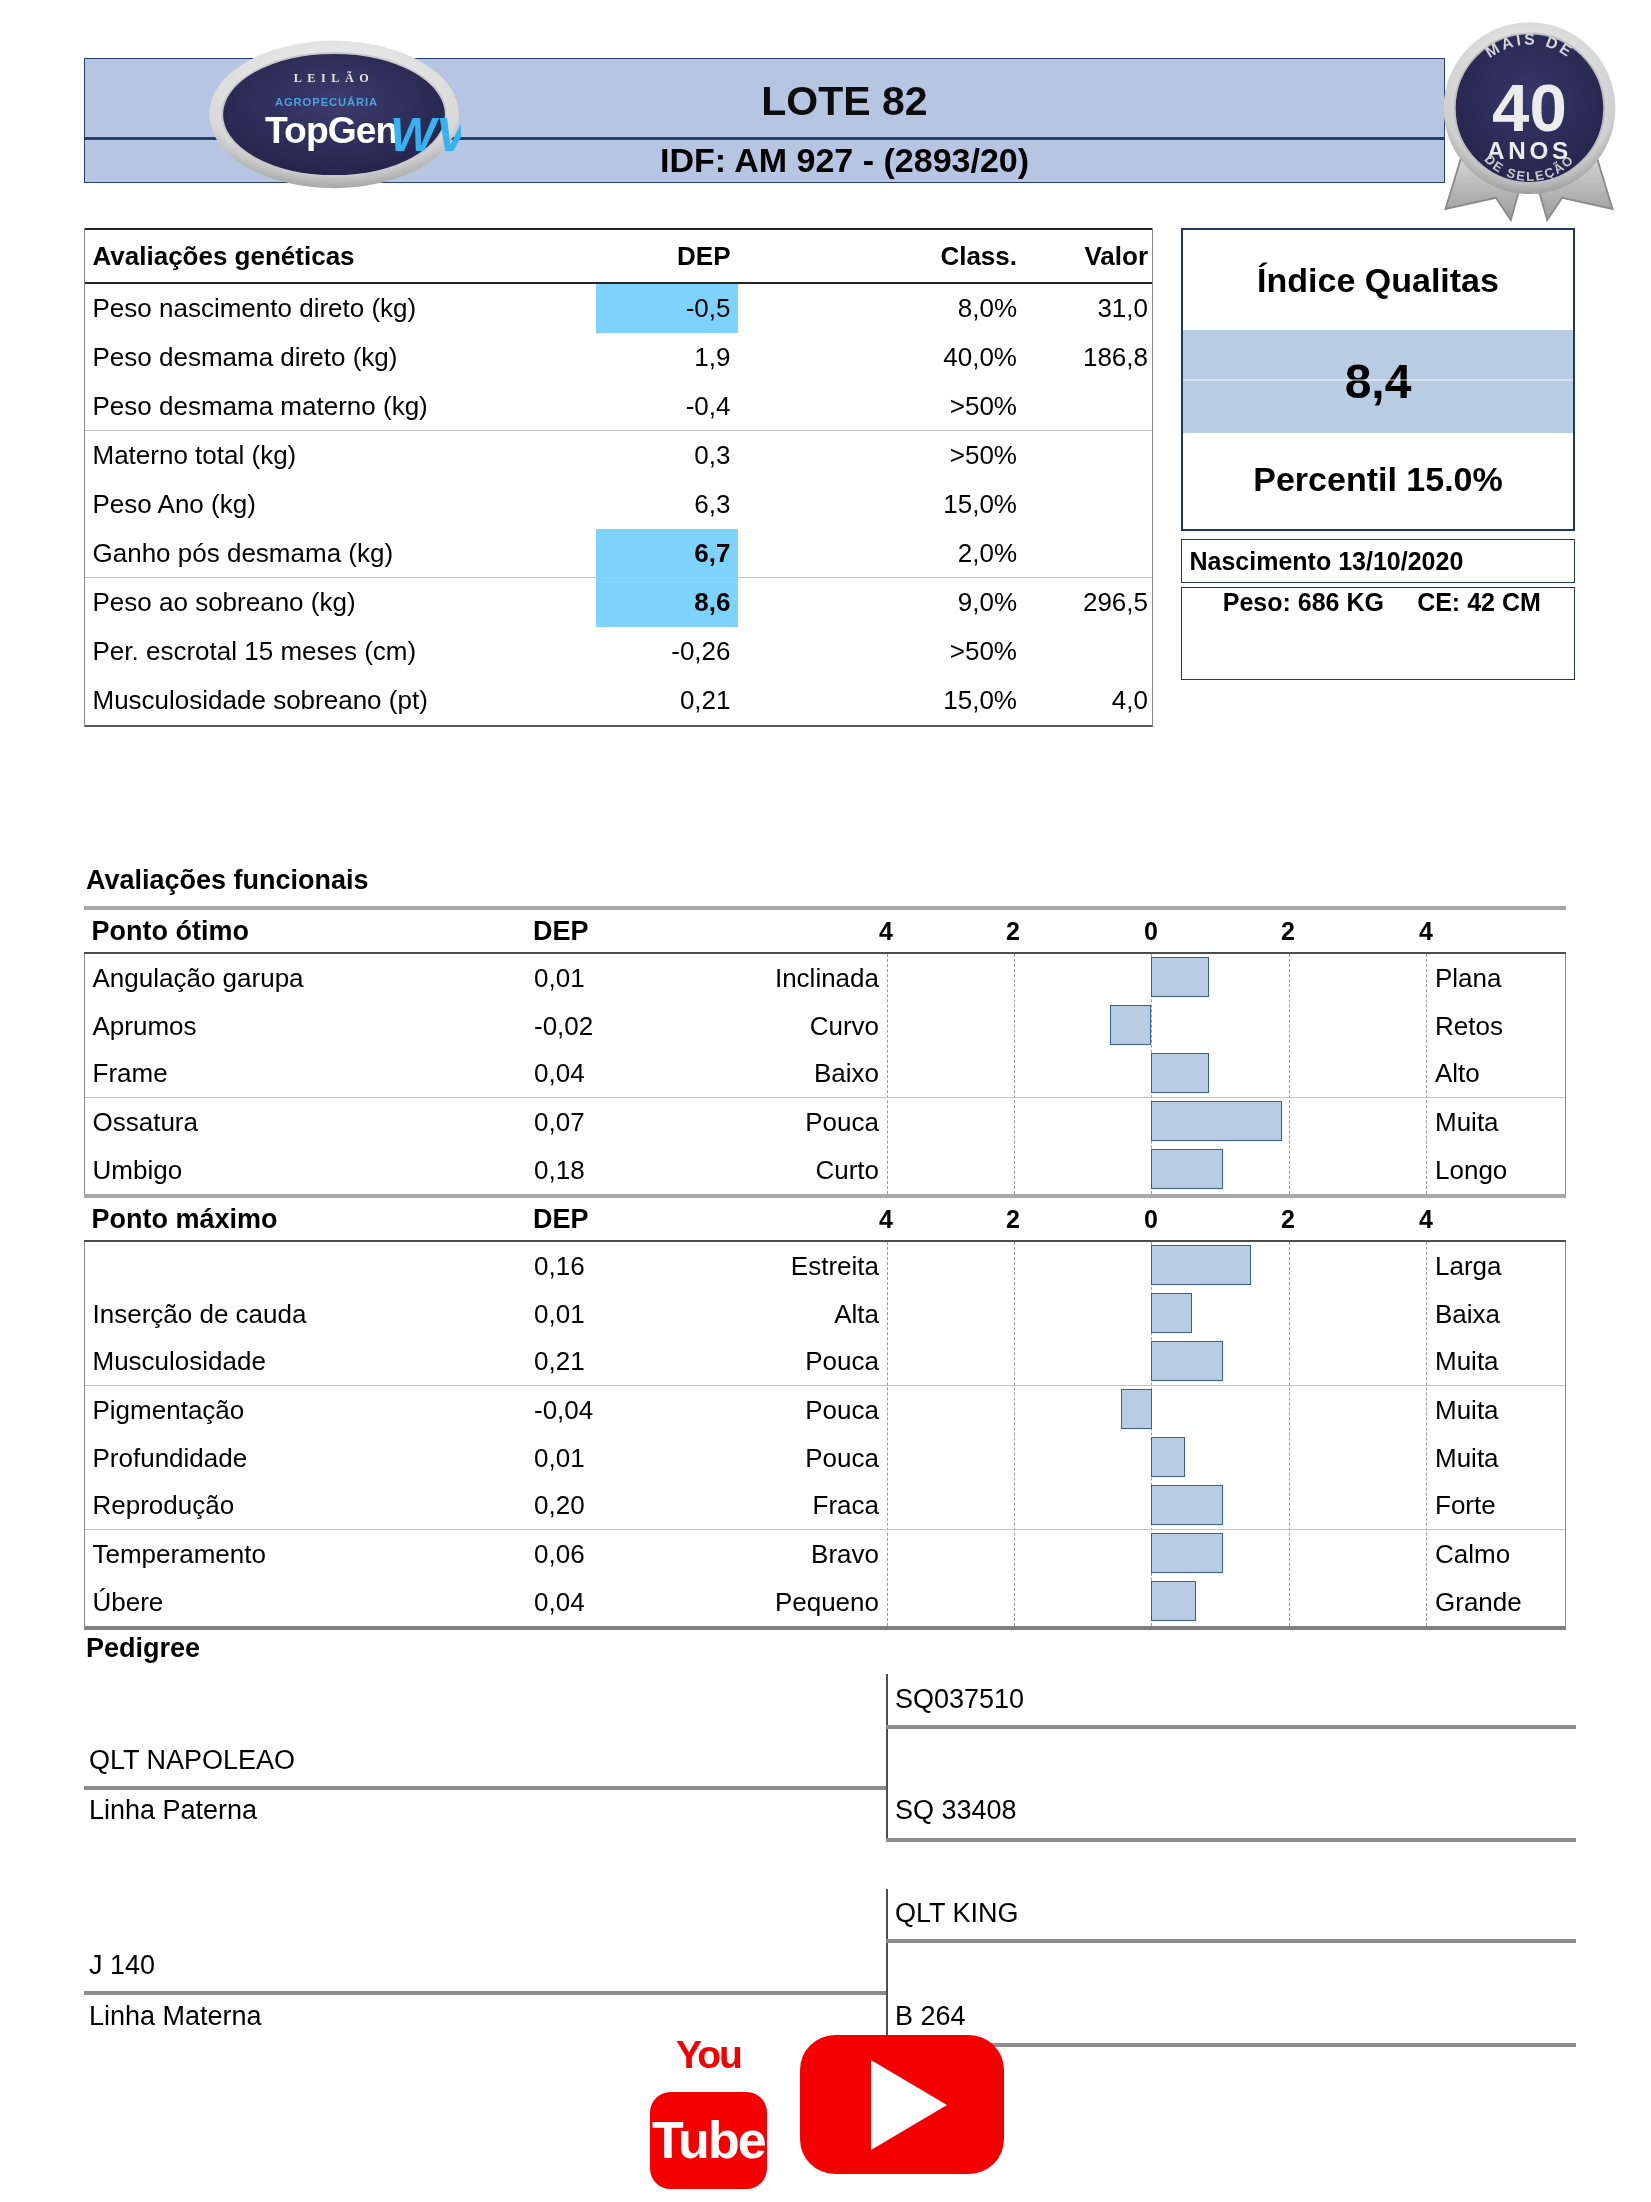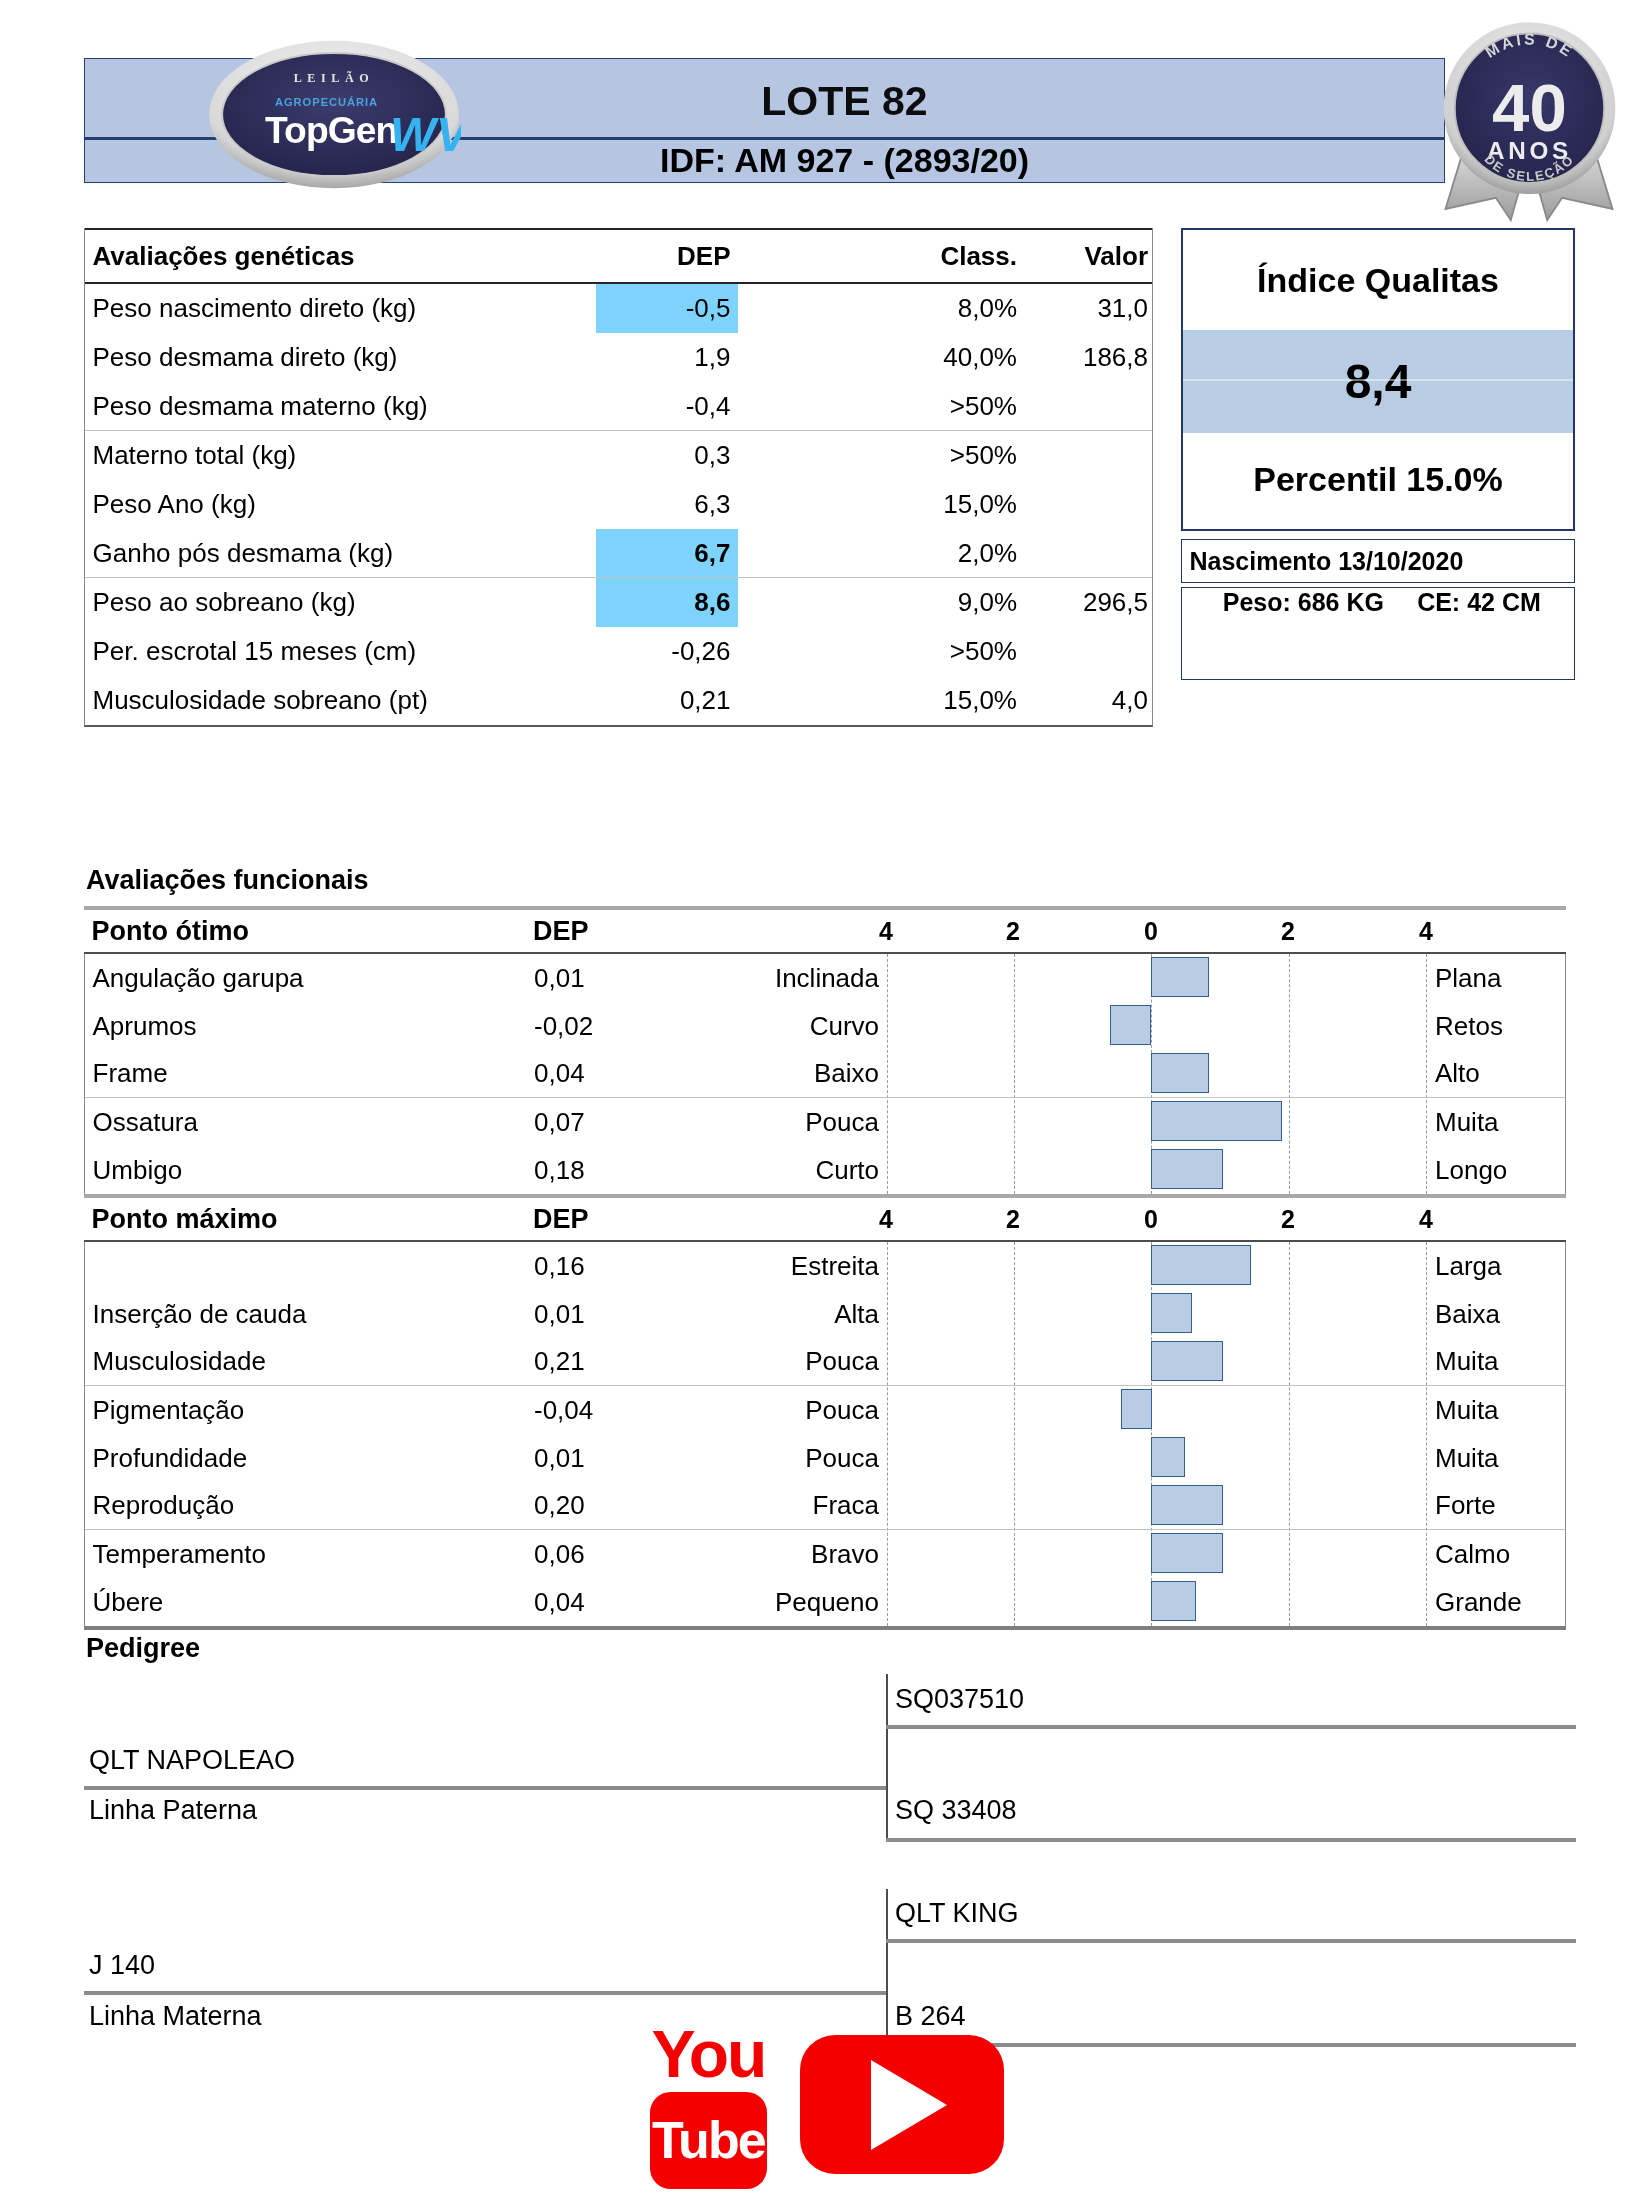--- a/index.html
+++ b/index.html
@@ -54,21 +54,21 @@
   .bar{position:absolute;top:2.8px;height:40px;background:#b8cce4;border:1.9px solid #376092;box-sizing:border-box;z-index:2;}
 
   
   .ped-heading{left:86px;top:1633px;font-size:27px;font-weight:bold;}
   .ped-name{font-size:27px;}
   .hline{height:3.7px;background:#8c8c8c;}
   .vline{width:1.9px;background:#4d4d4d;}
 
   
   .yt-word{left:650px;top:2021px;width:117px;height:151px;text-align:center;}
-  .yt-you{font-size:66px;font-weight:bold;color:#f40000;line-height:67px;letter-spacing:-1.9px;text-align:center;}
+  .yt-you{font-size:39px;font-weight:bold;color:#f40000;line-height:67px;letter-spacing:-1.9px;text-align:center;}
   .yt-tube-box{margin-top:3.7px;width:117px;height:97px;background:#f40000;border-radius:20.5px;display:flex;align-items:center;justify-content:center;}
   .yt-tube{font-size:52px;font-weight:bold;color:#fff;letter-spacing:-1.9px;}
   .yt-play{left:800px;top:2035px;width:204px;height:139px;background:#f40000;border-radius:35px;display:flex;align-items:center;justify-content:center;}
   .yt-triangle{width:0;height:0;border-left:76px solid #fff;border-top:45px solid transparent;border-bottom:45px solid transparent;margin-left:13px;}
 </style>
 </head>
 <body>
 
 <div id="page">
 

